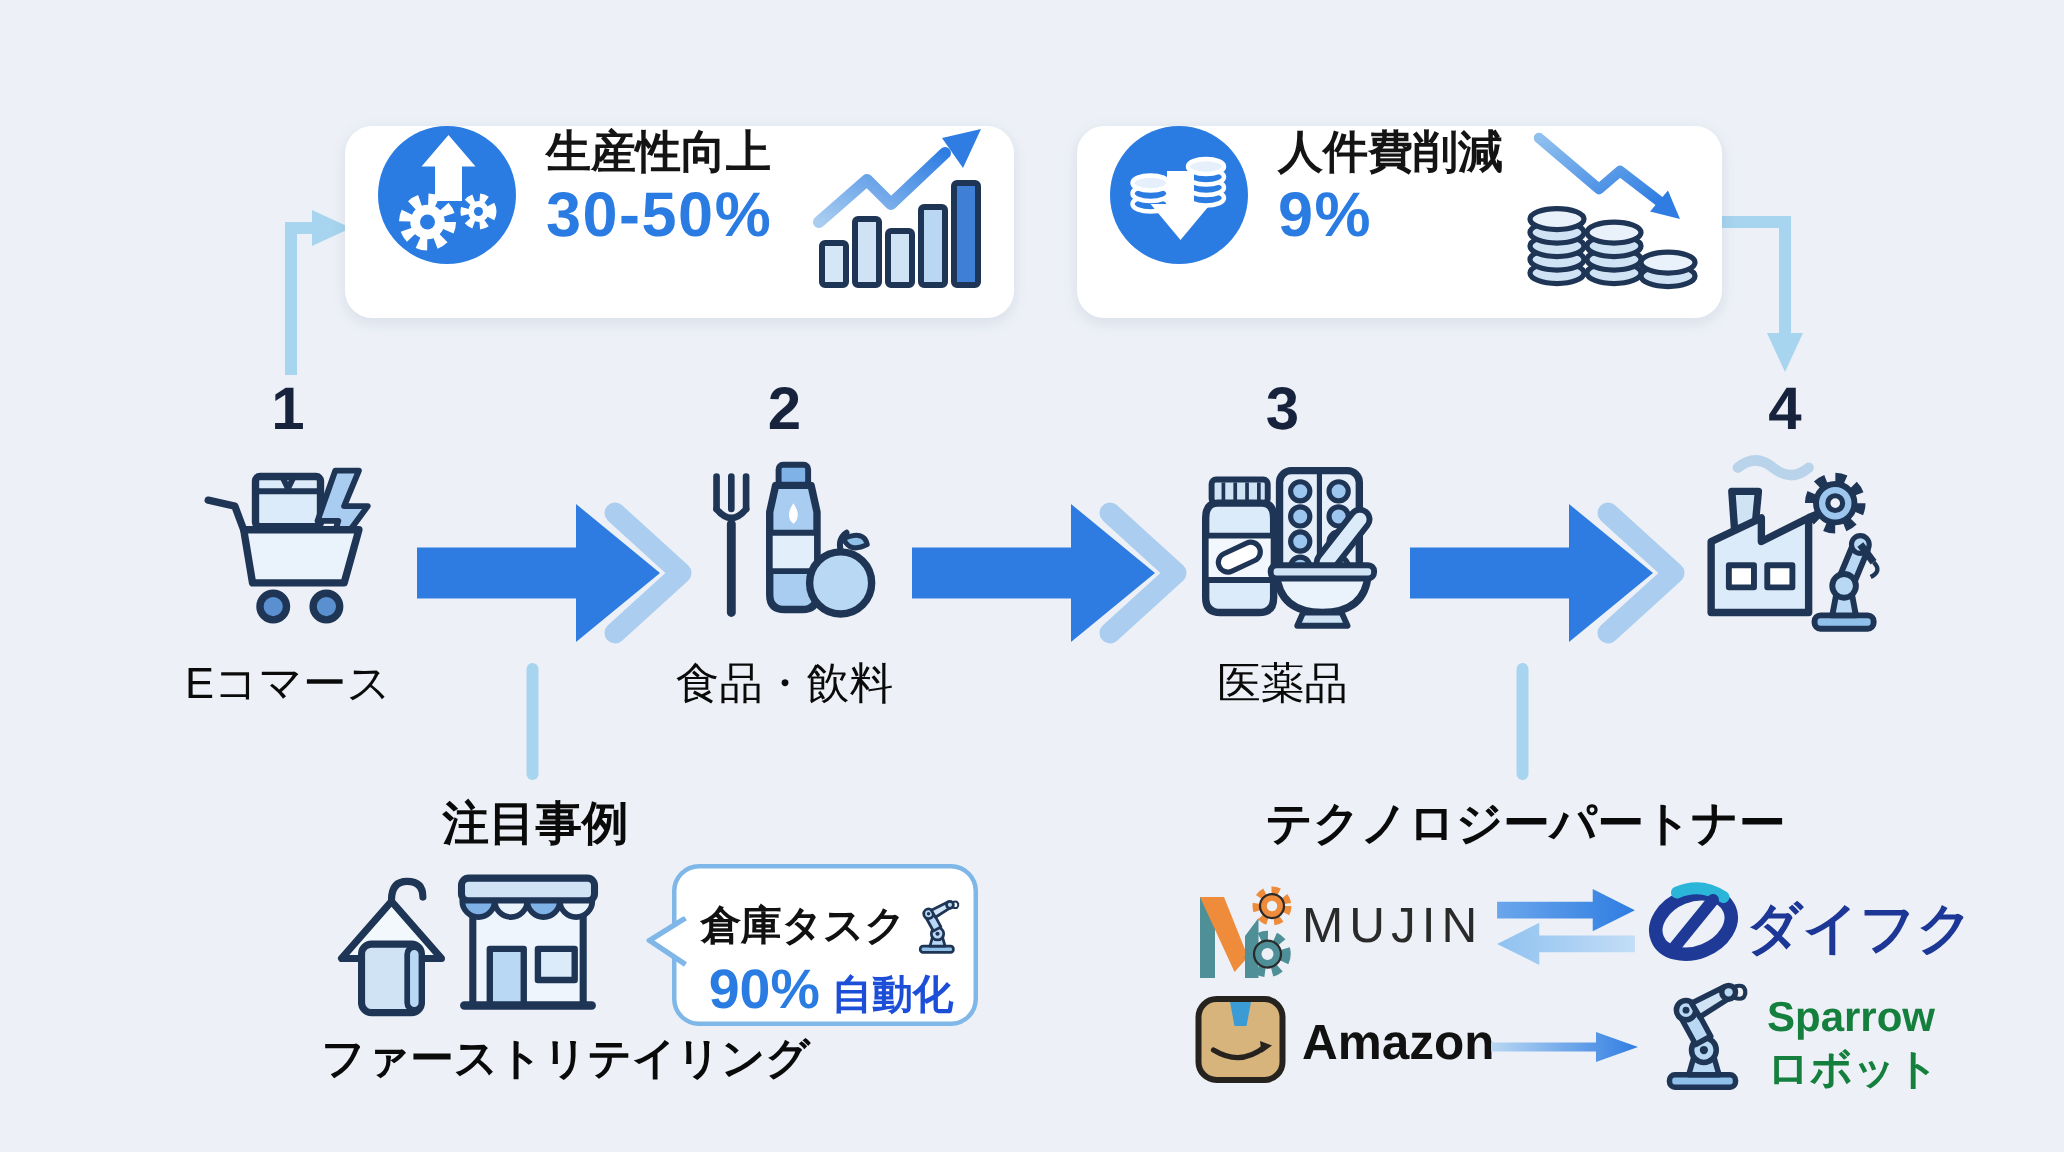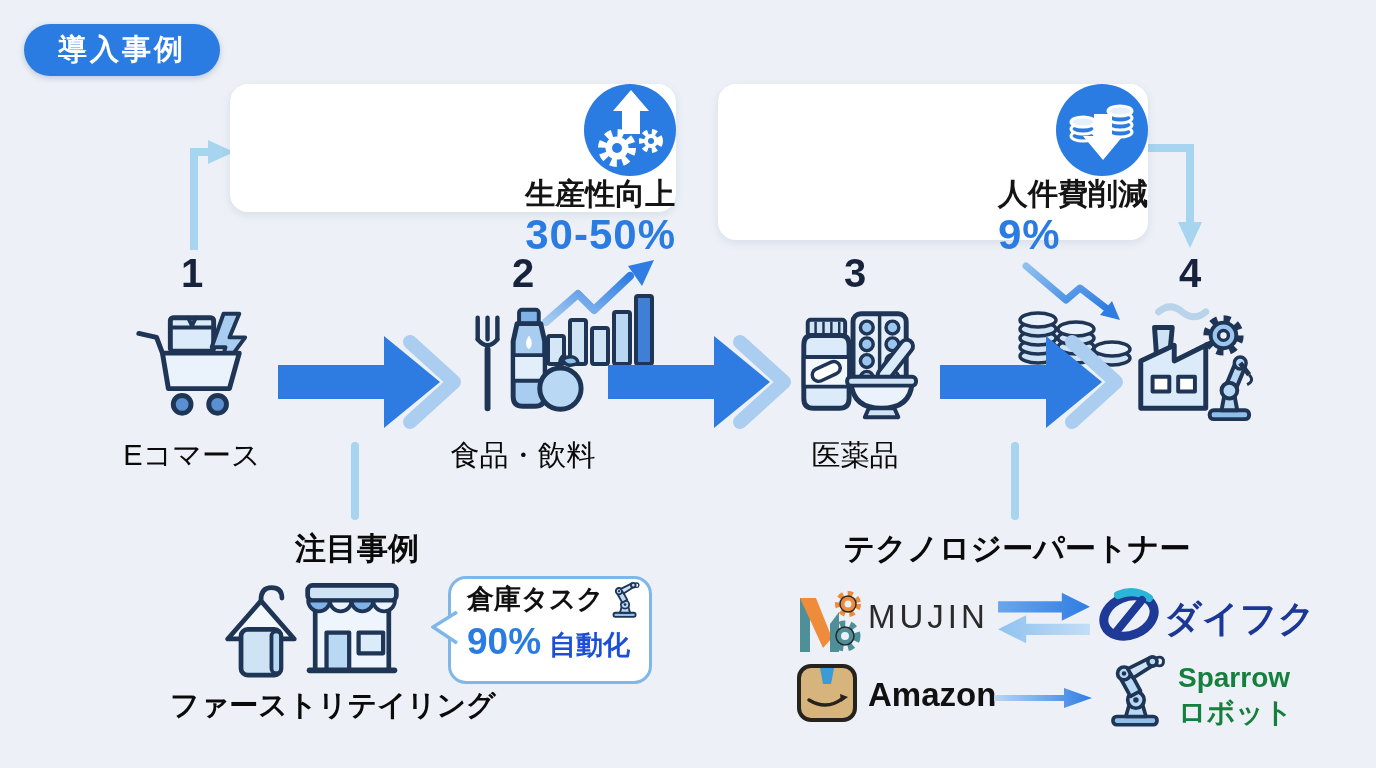--- a/index.html
+++ b/index.html
@@ -5,58 +5,57 @@
   html,body{margin:0;padding:0;background:#edf1f7;}
   .canvas{position:relative;width:1376px;height:768px;background:#edf1f7;overflow:hidden;
           font-family:"Liberation Sans","DejaVu Sans",sans-serif;}
   .abs{position:absolute;}
   
   .badge{left:24px;top:24px;width:196px;height:52px;background:#2b7ce2;border-radius:26px;
          color:#fff;font-size:29px;font-weight:800;letter-spacing:3px;
          display:flex;align-items:center;justify-content:center;box-shadow:0 2px 6px rgba(30,70,140,.25);}
   
   .card{background:#fff;border-radius:18px;box-shadow:0 3px 10px rgba(30,60,110,.10);
-        display:flex;align-items:flex-end;flex-direction:column;}
+        display:flex;align-items:flex-start;}
   .card1{left:230px;top:84px;width:446px;height:128px;}
-  .card2{left:718px;top:84px;width:430px;height:156px;}
+  .card2{left:718px;top:84px;width:430px;height:128px;}
   .stat-circle{margin-left:22px;flex:0 0 auto;}
   .stat-text{margin-left:20px;}
   .stat-title{font-size:30px;font-weight:800;color:#141414;line-height:36px;white-space:nowrap;}
   .stat-value{font-size:42px;font-weight:800;color:#2b7ce2;line-height:46px;letter-spacing:1px;}
   .stat-art{margin-left:auto;margin-right:14px;flex:0 0 auto;}
   
   .ind{width:220px;text-align:center;}
   .ind-num{font-size:40px;font-weight:800;color:#17233d;line-height:46px;}
   .ind-icon{display:block;margin:2px auto 0;}
   .ind-label{font-size:29px;font-weight:400;color:#0a0a0a;margin-top:8px;white-space:nowrap;}
   
   .vline{width:8px;background:#a7d4ee;border-radius:4px;}
   
   .sec-head{font-size:31px;font-weight:800;color:#0a0a0a;text-align:center;white-space:nowrap;}
   
   .callout{left:448px;top:576px;width:204px;height:108px;background:#fff;border:3px solid #7fb7e8;
-           border-radius:18px;box-sizing:border-box;padding:0 8px 0 16px;}
+           border-radius:18px;box-sizing:border-box;padding:18px 8px 0 16px;}
   .co-line1{display:flex;align-items:center;gap:4px;}
   .co-task{font-size:27px;font-weight:800;color:#111;white-space:nowrap;}
-  .co-line2{display:flex;align-items:baseline;gap:8px;margin-top:2px;}
+  .co-line2{display:flex;align-items:baseline;gap:8px;margin-top:2px;justify-content:center;}
   .co-value{font-size:37px;font-weight:800;color:#2b7ce2;}
   .co-suffix{font-size:27px;font-weight:800;color:#1d4ed8;}
-  .company{font-size:29px;font-weight:800;color:#0a0a0a;text-align:left;white-space:nowrap;}
+  .company{font-size:29px;font-weight:800;color:#0a0a0a;text-align:right;white-space:nowrap;}
   
   .mujin-text{font-size:33px;font-weight:500;letter-spacing:4px;color:#2a2a2a;white-space:nowrap;}
   .daifuku-text{font-size:37px;font-weight:800;color:#1c3796;white-space:nowrap;}
   .amazon-text{font-size:33px;font-weight:700;color:#111;white-space:nowrap;}
   .sparrow-text{font-size:28px;font-weight:800;color:#15803d;line-height:35px;white-space:nowrap;}
 </style>
 </head>
 <body>
 
 <div class="canvas">
 
-  <div class="abs badge">導入事例</div>
 
   <svg class="abs" style="left:158px;top:138px" width="80" height="115" viewBox="0 0 80 115">
     <path d="M36 112 V14 H50" fill="none" stroke="#a7d4ee" stroke-width="8"></path>
     <polygon points="50,2 76,14 50,26" fill="#a7d4ee"></polygon>
   </svg>
 
   <svg class="abs" style="left:1146px;top:140px" width="64" height="112" viewBox="0 0 64 112">
     <path d="M0 8 H44 V82" fill="none" stroke="#a7d4ee" stroke-width="8"></path>
     <polygon points="32,82 56,82 44,108" fill="#a7d4ee"></polygon>
   </svg>

